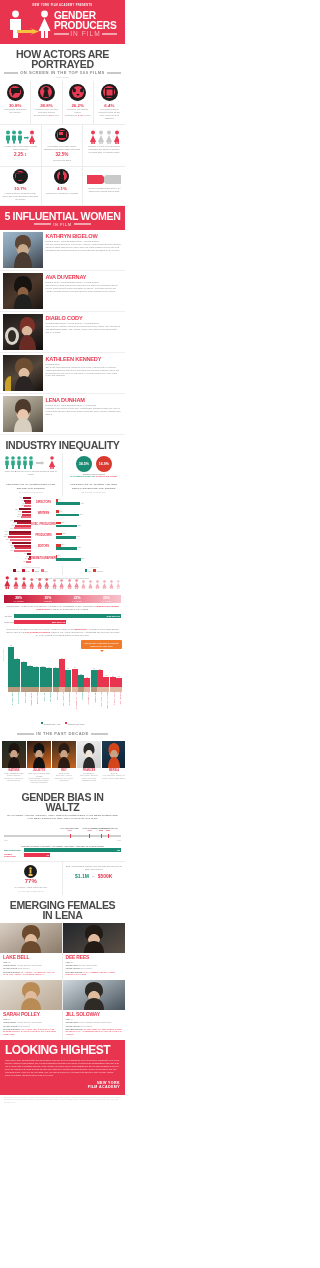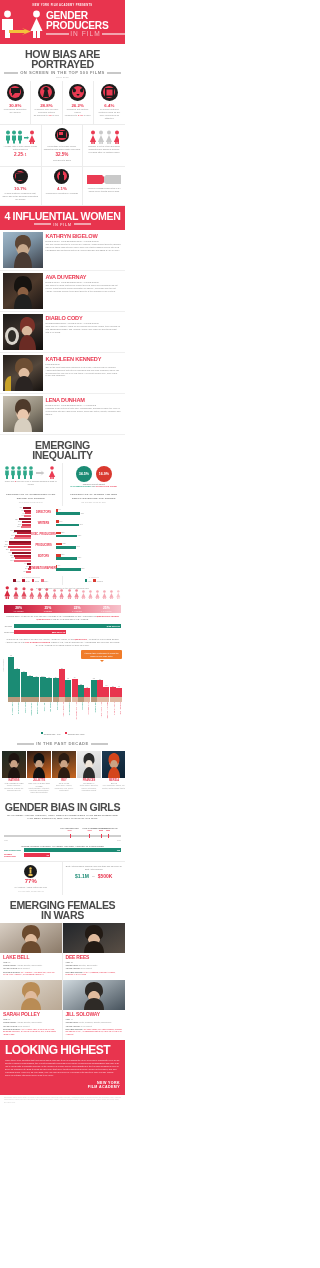--- a/index.html
+++ b/index.html
@@ -4,21 +4,21 @@
 <style>
   * { margin:0; padding:0; box-sizing:border-box; }
   body {
     width:125px; background:#ffffff;
     font-family:"Liberation Sans", sans-serif;
     -webkit-font-smoothing:none;
   }
   .page { width:125px; position:relative; overflow:hidden; }
 
   
-  .hdr { background:#e8344e; padding:3px 0 6px; position:relative; }
+  .hdr { background:#e8344e; padding:3px 8px 6px; position:relative; }
   .hdr-pre { color:#fff6f7; font-size:2.6px; letter-spacing:.35px;
     font-weight:bold; text-align:center; padding:1px 0 3px; }
   .hdr-body { display:flex; align-items:flex-start; gap:2px; }
   .hdr-figs { position:relative; width:44px; height:28px; flex:0 0 auto; }
   .fig { position:absolute; }
   .fig svg { display:block; }
   .arrow { position:absolute; left:9px; top:11px; }
   .hdr-ttl { flex:1; padding-top:1px; }
   .hdr-ttl .l1, .hdr-ttl .l2 {
     color:#fff; font-weight:bold; font-size:10.2px; line-height:9.6px;
@@ -270,21 +270,21 @@
         <div class="l3">
           <span class="rule"></span>
           <span>IN FILM</span>
           <span class="rule"></span>
         </div>
       </div>
     </div>
   </div>
 
   <div class="sec">
-    <h2>HOW BIAS ARE PORTRAYED</h2>
+    <h2>HOW ACTORS ARE PORTRAYED</h2>
     <div class="sub">
       <span class="rule"></span>
       <span>ON SCREEN IN THE TOP 500 FILMS</span>
       <span class="rule"></span>
     </div>
     <div class="subsub">2007-2012</div>
   </div>
 
   <div class="sgrid">
     <div class="scell">
@@ -469,21 +469,21 @@
             <path d="M17 2h17v9H17z" fill="#c9c9c9"></path>
           <circle cx="17" cy="2" r="1.6" fill="#fff"></circle>
             <circle cx="17" cy="11" r="1.6" fill="#fff"></circle>
         </svg>
       </div>
       <div class="capt">Women purchased half of the 1.34 billion movie tickets sold in 2013</div>
     </div>
   </div>
 
   <div class="sec redband">
-    <h2 class="on-red">4 INFLUENTIAL WOMEN</h2>
+    <h2 class="on-red">5 INFLUENTIAL WOMEN</h2>
     <div class="sub" style="color:#f7bcc5">
       <span class="rule" style="border-color:#f2a3ae"></span>
       <span>IN FILM</span>
       <span class="rule" style="border-color:#f2a3ae"></span>
     </div>
   </div>
 
   <div class="person">
     <div class="photo" style="background:linear-gradient(150deg,#9fb7c9 0%,#7f96a8 40%,#3b3f47 100%)">
       <svg width="40" height="36" viewBox="0 0 40 36">
@@ -556,21 +556,21 @@
         </svg>
     </div>
     <div class="pinfo">
       <div class="pname">LENA DUNHAM</div>
       <div class="prole">DIRECTOR / SCREENWRITER / ACTRESS</div>
       <div class="pbio">Following a film festival hit with TINY FURNITURE, Dunham became the voice of a generation with her HBO series GIRLS, which she writes, directs, produces and stars in.</div>
     </div>
   </div>
 
   <div class="sec">
-    <h2>EMERGING INEQUALITY</h2>
+    <h2>INDUSTRY INEQUALITY</h2>
   </div>
 
   <div class="two">
     <div class="half brd">
       <div class="ppl">
         <svg width="54" height="13" viewBox="0 0 54 13">
           <g fill="#2fa88a">
               <circle cx="3" cy="2" r="1.8"></circle>
               <path d="M1.2 4.6h3.6v4.6H4V13H2V9.2H1.2z"></path>
             </g>
@@ -1122,21 +1122,21 @@
             <path d="M6 27c0-7 3-11 6-11s6 4 6 11z" fill="#d4451b"></path>
             <path d="M6.5 9c0-5 3-7 5.5-7s5.5 2 5.5 7c0 4-1.5 2-1.5 5-1-4-2-5-4-5s-3 1-4 5c0-3-1.5-1-1.5-5z" fill="#d4451b"></path>
           </svg></div>
         <div class="rnm">MERIDA</div>
         <div class="rfilm">BRAVE</div>
         <div class="rtxt">Kelly Macdonald / Daring, free-spirited, fighting against tradition</div>
       </div>
     </div>
 
   <div class="sec">
-    <h2>GENDER BIAS IN GIRLS</h2>
+    <h2>GENDER BIAS IN WALTZ</h2>
     <div class="colhead" style="margin-top:1.5px">IN ACADEMY AWARD HISTORY, ONLY FEMALE FILMMAKERS HAVE BEEN NOMINATED FOR BEST DIRECTOR, BUT ONLY KATHRYN HAS WON</div>
   </div>
 
   <div class="tl">
     <div class="tlbar" id="tl-bar">
         <span class="tick" style="left: 56%;"></span>
         <div class="tlitem" style="left: calc(56% - 11px); top: -8px;">
           <div class="n">LINA WERTMÜLLER</div>
           <div class="y">1976</div>
         </div>
@@ -1201,21 +1201,21 @@
       <div class="capt" style="margin-top:0">Best Actress Oscar winners earn less than half as much as Best Actor winners</div>
       <div style="display:flex;justify-content:center;align-items:center;gap:3px;margin-top:2px">
         <span class="money" style="color:#1b8b74">$1.1M</span>
         <span class="vs">vs</span>
         <span class="money" style="color:#e8344e">$500K</span>
       </div>
     </div>
   </div>
 
   <div class="sec">
-    <h2>EMERGING FEMALES IN WARS</h2>
+    <h2>EMERGING FEMALES IN LENA</h2>
   </div>
   <div class="em2" id="emerging-row-1">
       <div class="emcell brd">
         <div class="emimg" style="background:linear-gradient(150deg,#d9cfc4,#8b7a68)"><svg width="62" height="30" viewBox="0 0 62 30">
             <ellipse cx="31" cy="13" rx="7" ry="9" fill="#e0bb9d"></ellipse>
             <path d="M21 30c0-8 4.5-12 10-12s10 4 10 12z" fill="#6b4a2e"></path>
             <path d="M22 11c0-6 4-9 9-9s9 3 9 9c0 5-2.5 3-2.5 7-1.2-5-3.2-7-6.5-7s-5.3 2-6.5 7c0-4-2.5-2-2.5-7z" fill="#6b4a2e"></path>
           </svg></div>
         <div class="embody">
           <div class="emnm">LAKE BELL</div>

